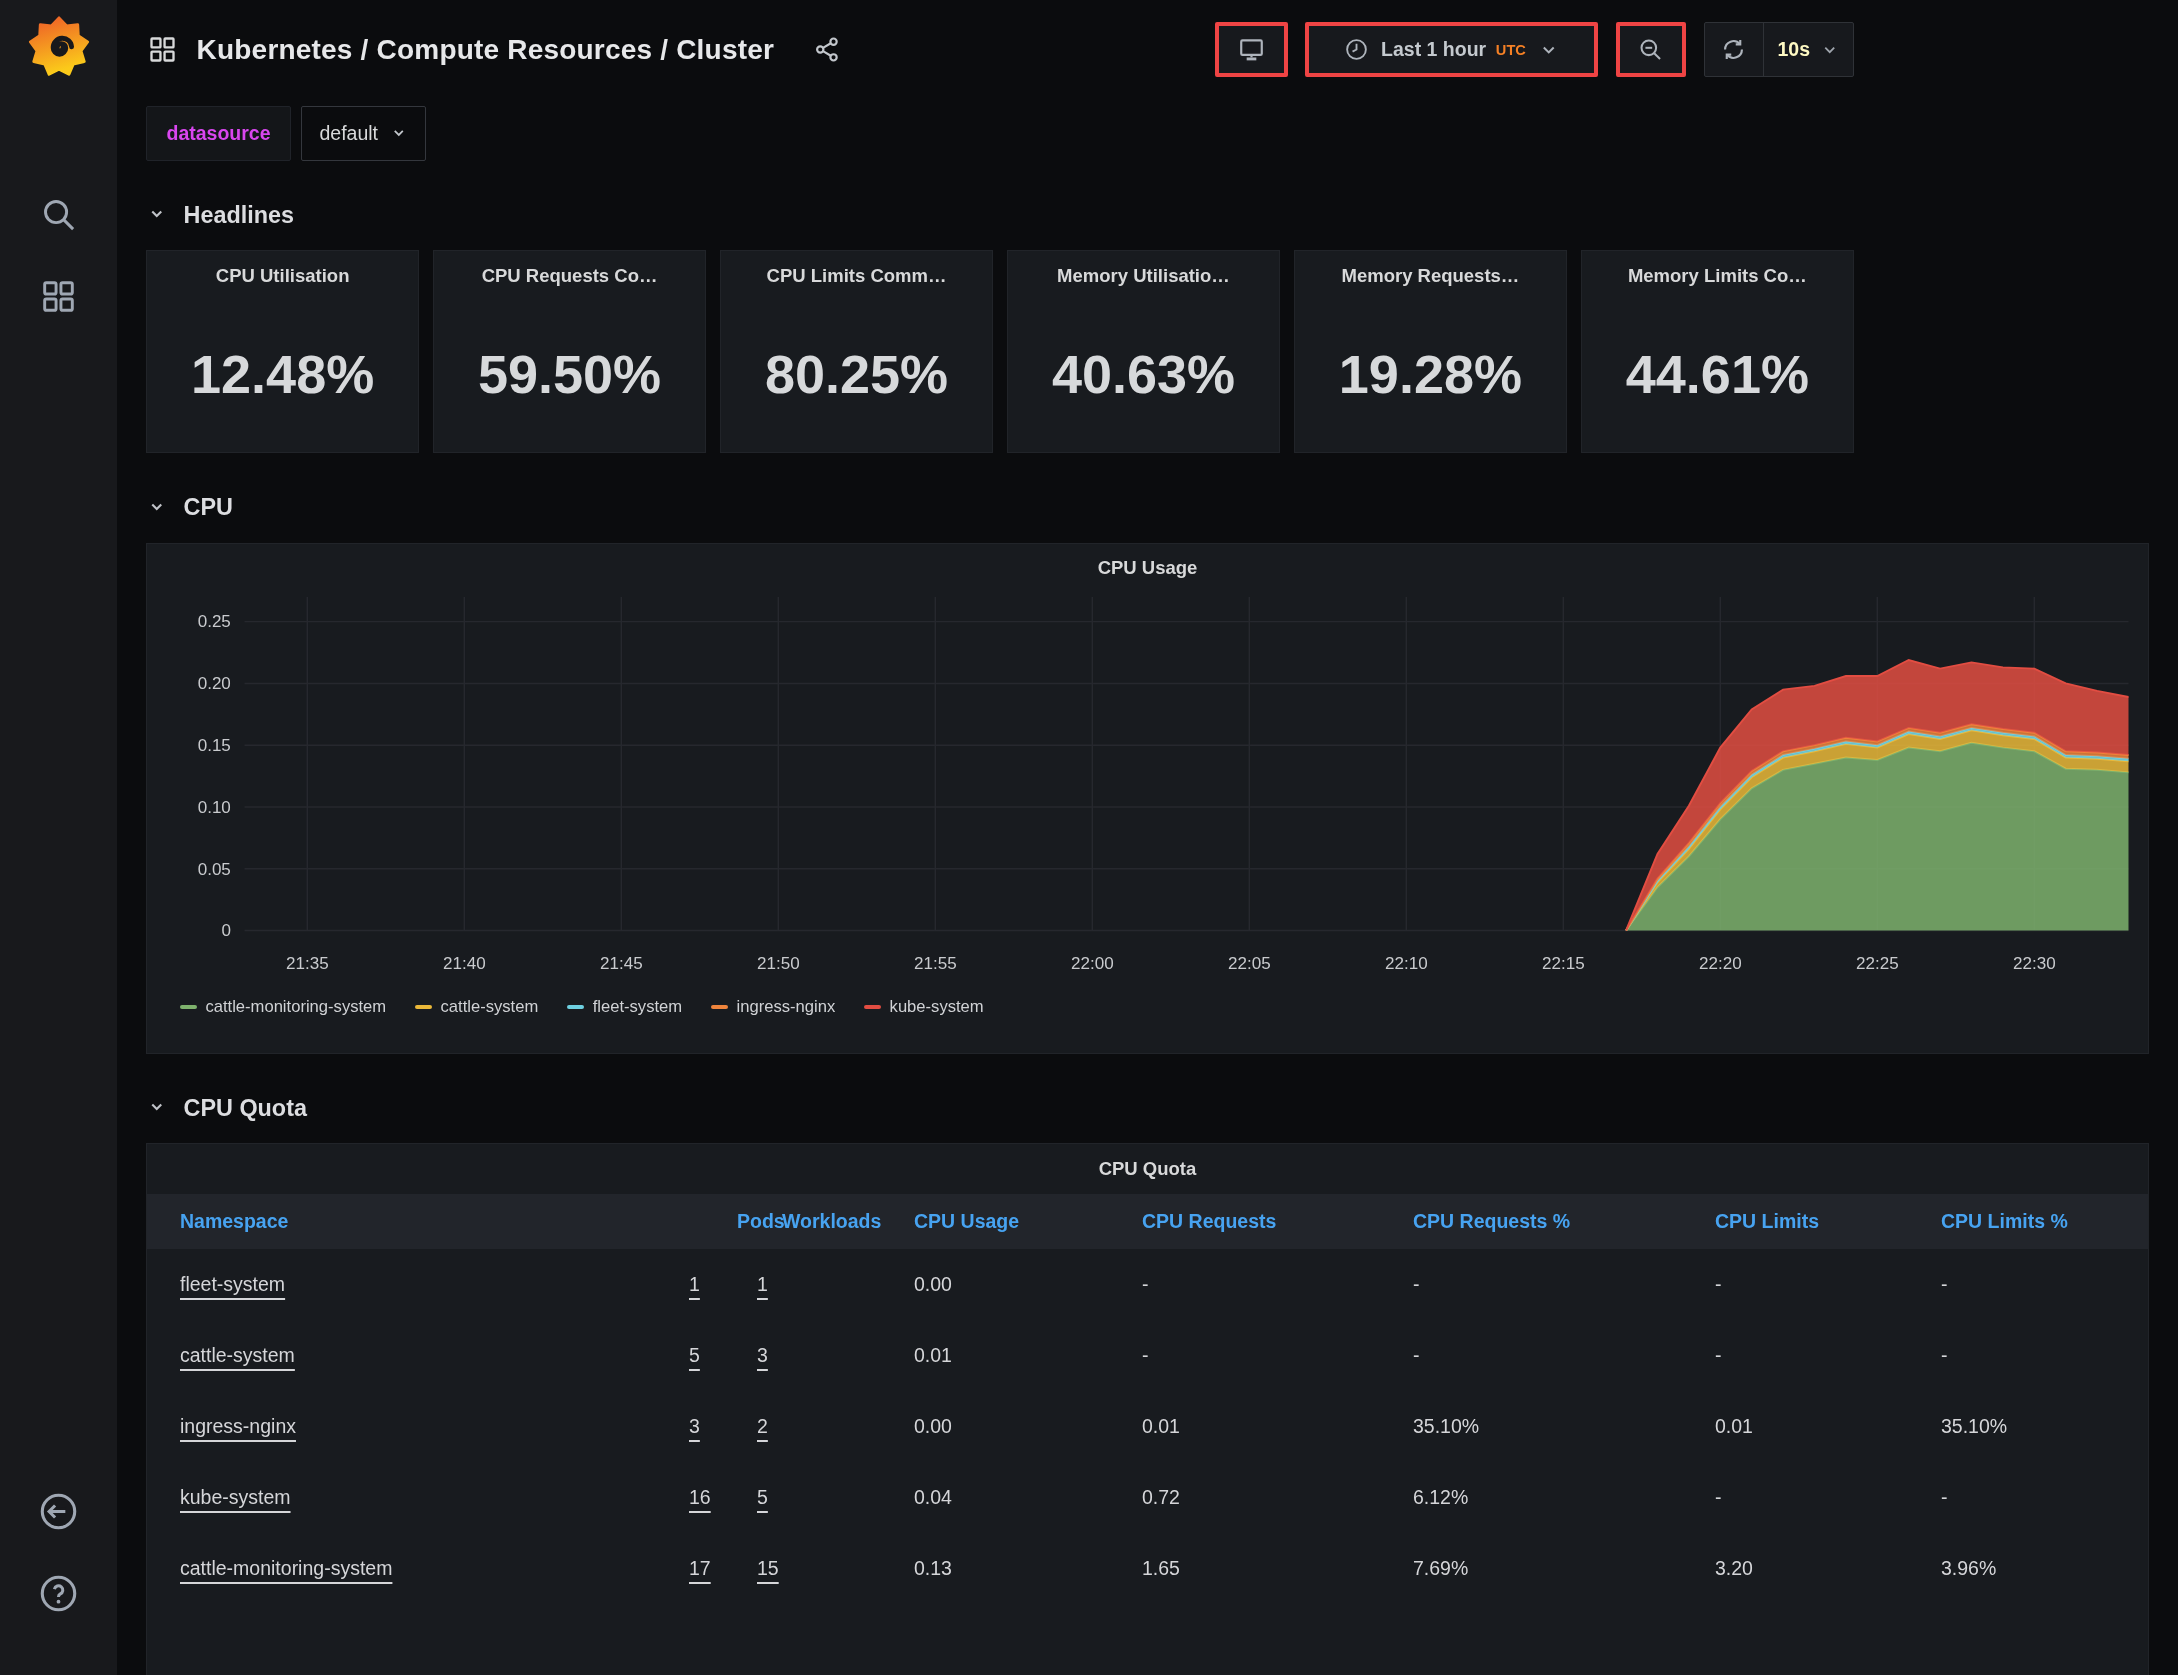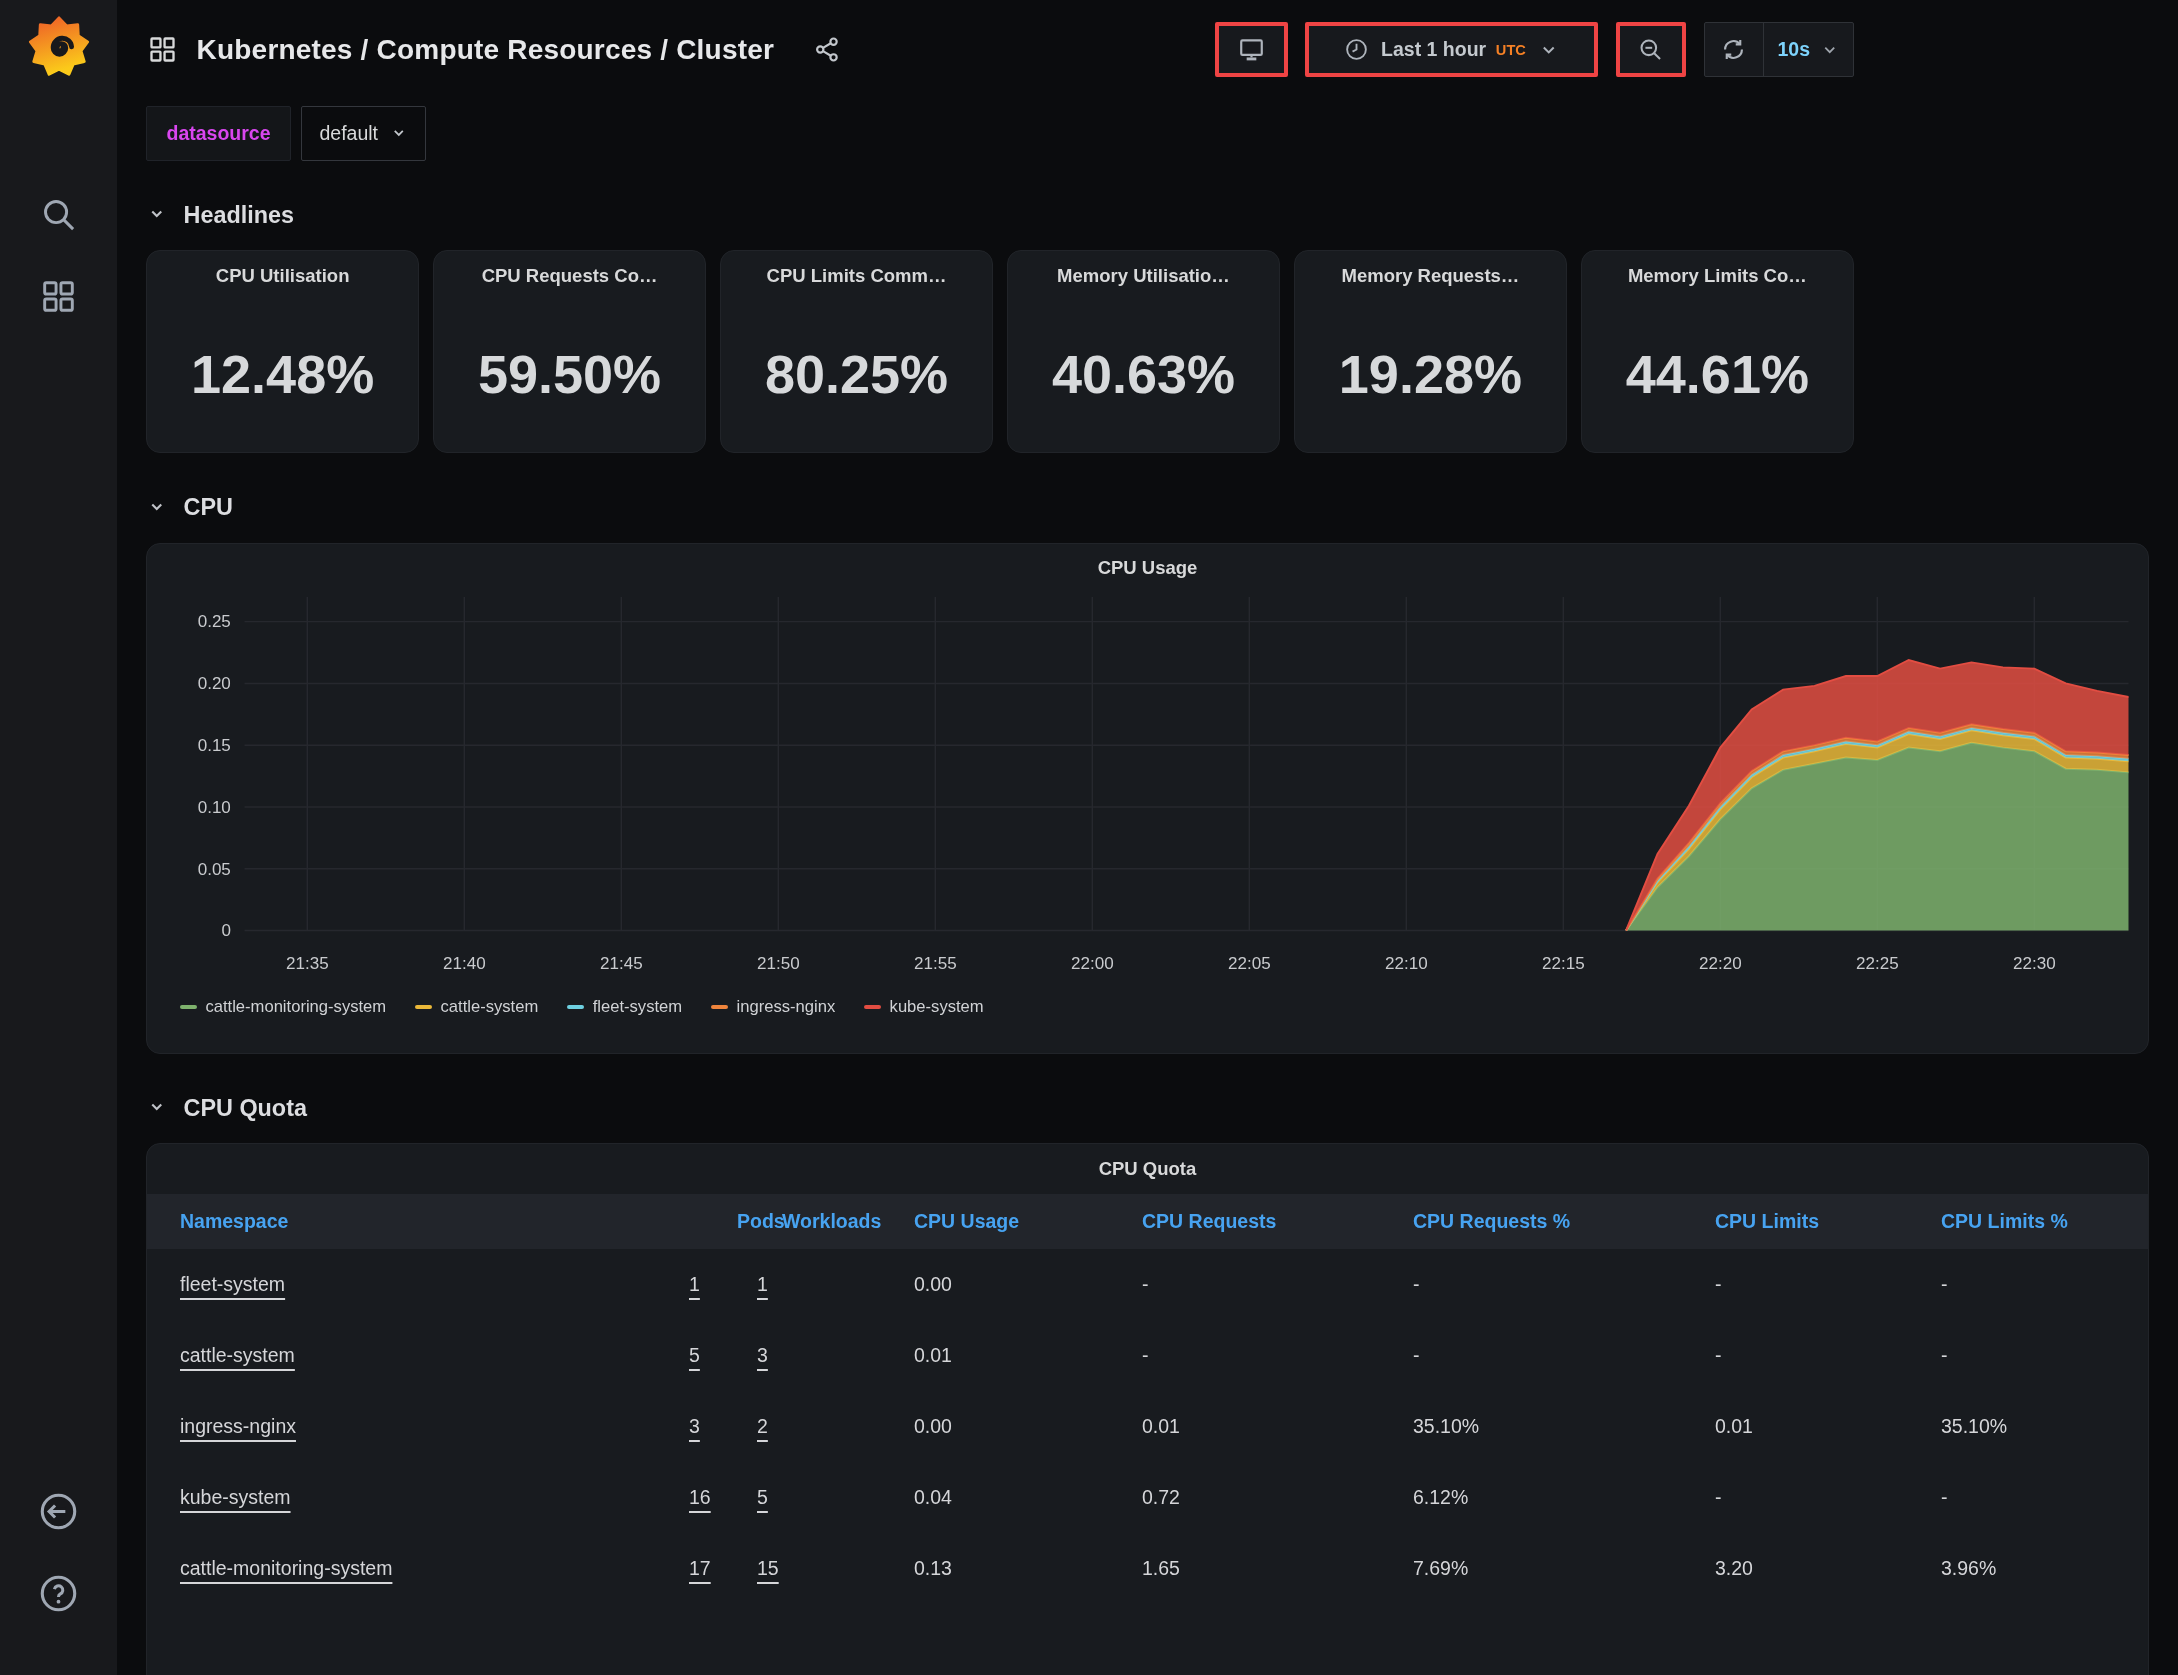--- a/index.html
+++ b/index.html
@@ -51,21 +51,21 @@
   }
   .var-value {
     height:55px; display:flex; align-items:center; gap:11.7px; padding:0 17.6px;
     border:1px solid #34373d; border-radius:2px; font-size:19.5px; color:#d8d9da; cursor:pointer;
   }
   
   .section-header { display:flex; align-items:flex-end; gap:16px; margin:41px 0 21.5px 0; cursor:pointer; }
   .section-header .chev svg { stroke:#c0c3c8; }
   .section-title { font-size:23.4px; font-weight:bold; color:#dcdde0; }
   
-  .panel { background:#181b1f; border:1px solid #212429; border-radius:14px;gap:13px; }
+  .panel { background:#181b1f; border:1px solid #212429; border-radius:0;gap:13px; }
   .panel-title { text-align:center; font-size:18.5px; font-weight:bold; color:#d8d9da; padding:13.7px 9.8px 5.9px 9.8px;
     white-space:nowrap; overflow:hidden; text-overflow:ellipsis; }
   
   .stats-row { display:grid; grid-template-columns:repeat(6,1fr); gap:13.7px; }
   .stat-panel { height:203px; display:flex; flex-direction:column; }
   .stat-value { flex:1; display:flex; align-items:center; justify-content:center;
     font-size:54px; font-weight:bold; color:#d7d9db; padding-bottom:9.8px; }
   
   .chart-panel { width:2003px; height:511px; }
   .chart-svg { display:block; margin-top:2px; }
@@ -184,21 +184,21 @@
       <div class="refresh-group">
         <div class="refresh-left">
           <svg width="27" height="27" viewBox="0 0 24 24" fill="none" stroke="#aeb4bc" stroke-width="1.9">
             <path d="M4.5 12 a7.5 7.5 0 0 1 13.2 -4.8"></path>
             <path d="M18 3.5 V7.5 H14"></path>
             <path d="M19.5 12 a7.5 7.5 0 0 1 -13.2 4.8"></path>
             <path d="M6 20.5 V16.5 H10"></path>
           </svg>
         </div>
         <div class="refresh-right">
-          <span class="interval-label" style="color: #7dd3fc;">10s</span>
+          <span class="interval-label" style="color: #fef9c3;">10s</span>
           <svg width="19.5" height="19.5" viewBox="0 0 24 24" fill="none" stroke="#9fa5ad" stroke-width="2.2">
               <path d="M6.5 9.5 L12 15 L17.5 9.5"></path>
             </svg>
         </div>
       </div>
     </div>
   </div>
 
   <div class="vars">
     <span class="var-label" style="color: #d946ef;">datasource</span>

